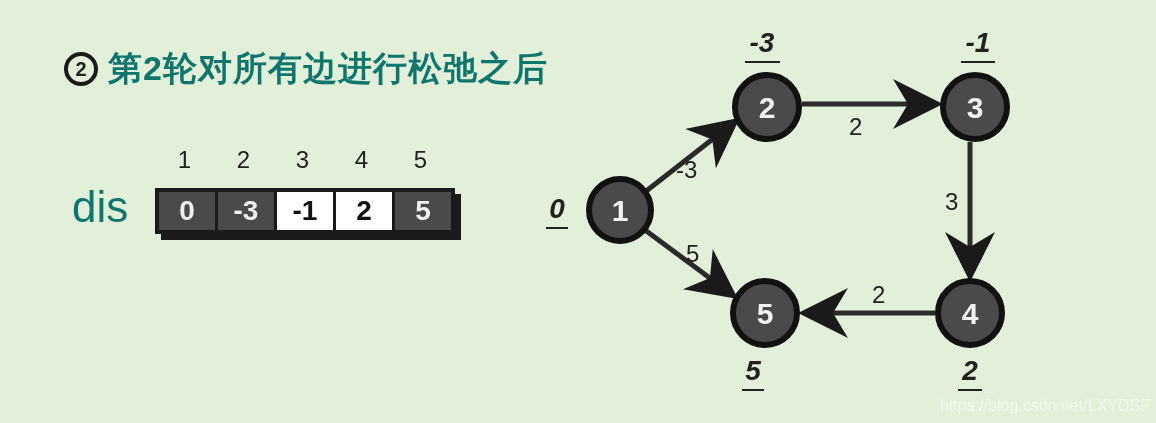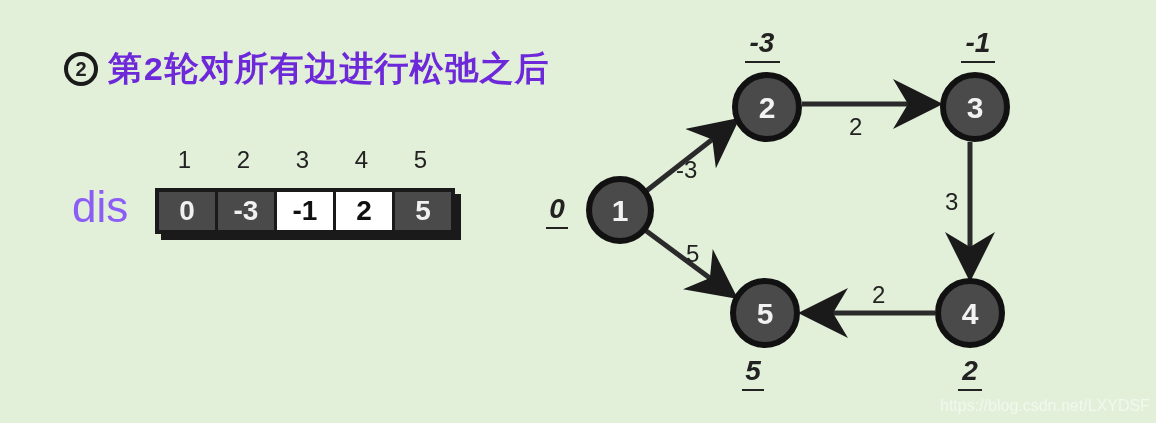--- a/index.html
+++ b/index.html
@@ -1,22 +1,22 @@
 <!DOCTYPE html>
 <html><head>
 <meta charset="utf-8">
 <style>
   html, body { margin:0; padding:0; }
   body { width:1156px; height:423px; background:#e2efd9; position:relative; overflow:hidden;
          font-family:"Liberation Sans","DejaVu Sans",sans-serif; color:#222; }
   .title { position:absolute; left:64px; top:46px; display:flex; align-items:center; gap:10px; }
   .step-badge { width:34px; height:34px; border:4px solid #1a1a1a; border-radius:50%; box-sizing:border-box;
                 display:flex; align-items:center; justify-content:center; font-weight:bold; font-size:20px; }
-  .title-text { font-size:34px; font-weight:bold; font-family:Liberation Mono, monospace; letter-spacing:1px; color:#6d28d9; }
-  .dis-label { position:absolute; left:72px; top:182px; font-size:44px; color:#8b5cf6;text-align:right; }
+  .title-text { font-size:34px; font-weight:bold; font-family:Liberation Sans, sans-serif; letter-spacing:1px; color:#0f766e; }
+  .dis-label { position:absolute; left:72px; top:182px; font-size:44px; color:#0f766e;text-align:right; }
   .idx-row { position:absolute; left:155px; top:146px; display:flex; }
   .idx { width:59px; text-align:center; font-size:24px; color:#222; }
   .arr { position:absolute; left:155px; top:188px; display:flex; border:4px solid #1a1a1a; box-shadow:6px 6px 0 #1a1a1a; background:#1a1a1a; gap:3px; }
   .cell { width:56px; height:38px; display:flex; align-items:center; justify-content:center; font-size:28px; font-weight:bold; }
   .cell.dark { background:#4a4a4a; color:#f0f0f0; }
   .cell.light { background:#ffffff; color:#111; }
   svg { position:absolute; left:0; top:0; }
   .watermark { position:absolute; left:940px; top:397px; font-size:16px; color:#f4faf0; opacity:0.85; }
 </style>
 </head>

